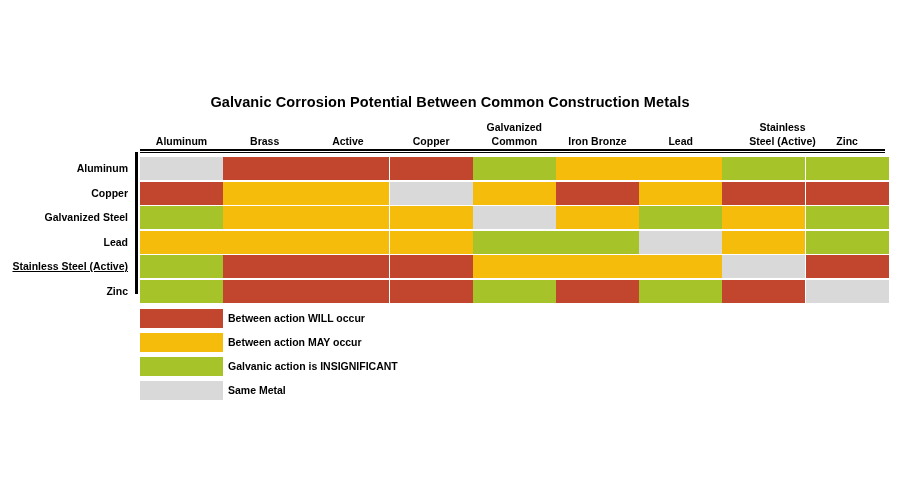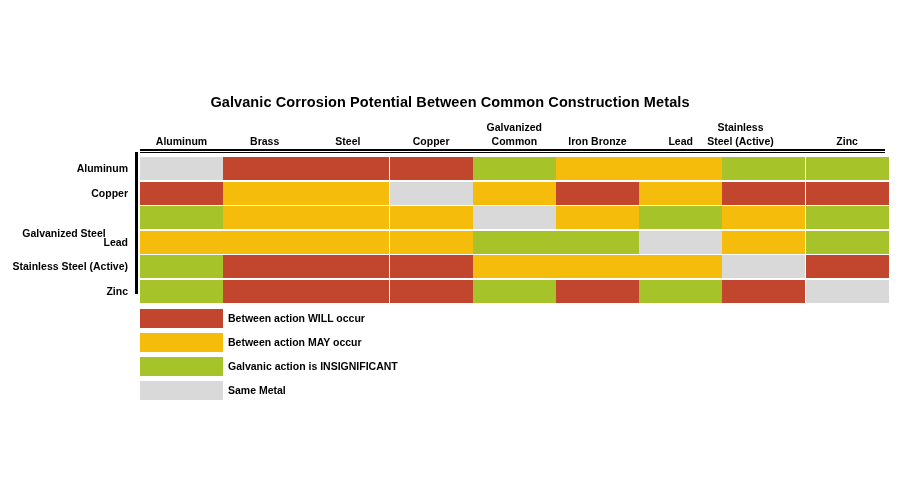--- a/index.html
+++ b/index.html
@@ -135,53 +135,53 @@
   <div id="chart-title">Galvanic Corrosion Potential Between Common Construction Metals</div>
 
   <div id="column-header-row">
       <div class="col-header" style="left: 0px;">
         <span>Aluminum</span>
       </div>
       <div class="col-header" style="left: 83.2px;">
         <span>Brass</span>
       </div>
       <div class="col-header" style="left: 166.4px;">
-        <span>Steel</span>
+        <span>Active</span>
       </div>
       <div class="col-header" style="left: 249.6px;">
         <span>Copper</span>
       </div>
       <div class="col-header" style="left: 332.8px;">
         <span>Galvanized</span>
         <span>Common</span>
       </div>
       <div class="col-header" style="left: 416px;">
         <span>Iron Bronze</span>
       </div>
       <div class="col-header" style="left: 499.2px;">
         <span>Lead</span>
       </div>
-      <div class="col-header" style="left: 559px;">
+      <div class="col-header" style="left: 601px;">
         <span>Stainless</span>
         <span>Steel (Active)</span>
       </div>
       <div class="col-header" style="left: 665.6px;">
         <span>Zinc</span>
       </div>
     </div>
 
   <div id="header-rule"></div>
   <div id="left-axis-rule"></div>
 
   <div id="row-labels">
       <div class="row-label" style="top: 157px;">Aluminum</div>
       <div class="row-label" style="top: 181.5px;">Copper</div>
-      <div class="row-label" style="top: 222px; text-align: center;">Galvanized Steel</div>
+      <div class="row-label" style="top: 206px;">Galvanized Steel</div>
       <div class="row-label" style="top: 230.5px;">Lead</div>
-      <div class="row-label" style="top: 255px;">Stainless Steel (Active)</div>
+      <div class="row-label" style="top: 255px; text-decoration: underline;">Stainless Steel (Active)</div>
       <div class="row-label" style="top: 279.5px;">Zinc</div>
     </div>
   <div id="matrix">
       <div class="matrix-cell" title="Aluminum / Aluminum: Same Metal" style="left: 140px; top: 157px; width: 83px; height: 23px; background: rgb(217, 217, 217);"></div>
       <div class="matrix-cell" title="Aluminum / Brass: Galvanic action WILL occur" style="left: 223.2px; top: 157px; width: 83px; height: 23px; background: rgb(194, 69, 46);"></div>
       <div class="matrix-cell" title="Aluminum / Bronze: Galvanic action WILL occur" style="left: 306.4px; top: 157px; width: 83px; height: 23px; background: rgb(194, 69, 46);"></div>
       <div class="matrix-cell" title="Aluminum / Copper: Galvanic action WILL occur" style="left: 389.6px; top: 157px; width: 83px; height: 23px; background: rgb(194, 69, 46);"></div>
       <div class="matrix-cell" title="Aluminum / Galvanized Steel: Galvanic action is INSIGNIFICANT" style="left: 472.8px; top: 157px; width: 83px; height: 23px; background: rgb(166, 196, 42);"></div>
       <div class="matrix-cell" title="Aluminum / Iron Steel: Galvanic action MAY occur" style="left: 556px; top: 157px; width: 83px; height: 23px; background: rgb(245, 188, 12);"></div>
       <div class="matrix-cell" title="Aluminum / Lead: Galvanic action MAY occur" style="left: 639.2px; top: 157px; width: 83px; height: 23px; background: rgb(245, 188, 12);"></div>

